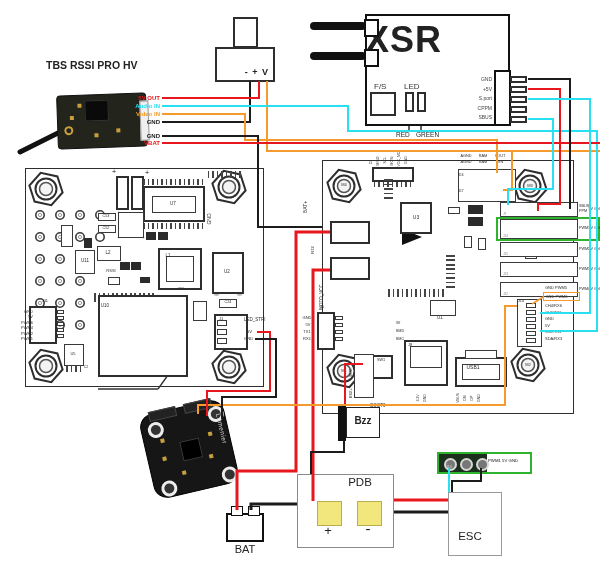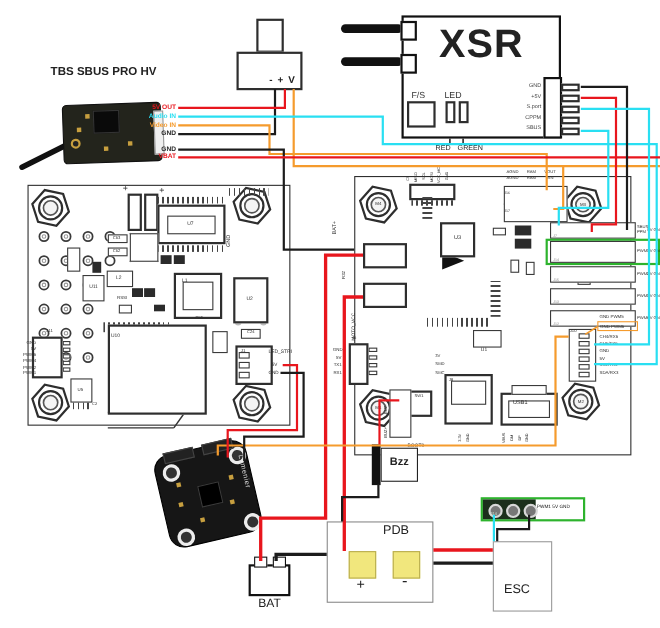--- a/index.html
+++ b/index.html
@@ -23,21 +23,21 @@
   
   #tbs-title{left:46px;top:60px;width:125px;font-size:10.5px;font-weight:bold}
   #tbs-pcb{left:57px;top:94px;width:90px;height:54px;background:#23241c;border-radius:4px;
            transform:rotate(-2deg);border:1px solid #111}
   #tbs-chip{left:27px;top:5px;width:24px;height:21px;background:#0a0a0a;border:1px solid #333}
   #tbs-tab{left:82px;top:7px;width:9px;height:40px;background:#efefef;border:1px solid #999}
   #tbs-ufl{left:6px;top:30px;width:9px;height:9px;border:2px solid #c79f3f;border-radius:50%;background:#222}
   .gold{position:absolute;width:4px;height:4px;background:#c79f3f}
   
   #xsr-box{left:365px;top:14px;width:145px;height:112px;border:2.2px solid #111;background:#fff}
-  #xsr-title{left:365px;top:22px;width:145px;text-align:center;font-size:36px;font-weight:bold;letter-spacing:1px}
+  #xsr-title{left:365px;top:22px;width:145px;font-size:36px;font-weight:bold;letter-spacing:1px}
   #fs-label{left:374px;top:83px;font-size:8px;color:#333}
   #fs-btn{left:370px;top:92px;width:26px;height:24px}
   #led-label{left:404px;top:83px;font-size:8px;color:#333}
   .ant{position:absolute;height:8px;background:#111;border-radius:4px}
   .antc{position:absolute;width:11px;height:14px;border:2px solid #111;background:#fff}
   #xsr-conn{left:494px;top:70px;width:17px;height:56px;border:2.2px solid #111;background:#fff}
   
   #bzz-bar{left:338px;top:404px;width:8px;height:37px;background:#111}
   #bzz-body{left:346px;top:407px;width:34px;height:31px;border:1.6px solid #222;background:#fff}
   #bzz-label{left:346px;top:416px;width:34px;text-align:center;font-size:10px;font-weight:bold}
@@ -210,21 +210,21 @@
       <circle cx="538" cy="289.5" r="2.2" fill="#fff" stroke="#999" stroke-width="1.2"></circle>
       <circle cx="568" cy="289.5" r="5.5" fill="#fff" stroke="#3a3a3a" stroke-width="2"></circle>
       <circle cx="568" cy="289.5" r="2.2" fill="#fff" stroke="#999" stroke-width="1.2"></circle>
     </svg>
 
   <div class="cmp B" id="cam-lens"></div>
   <div class="cmp B" id="cam-body">
     <div class="lbl" id="cam-pins">- + V</div>
   </div>
 
-  <div class="lbl" id="tbs-title">TBS SBUS PRO HV</div>
+  <div class="lbl" id="tbs-title">TBS RSSI PRO HV</div>
   <div class="cmp" id="tbs-pcb">
     <div class="cmp" id="tbs-chip"></div>
     <div class="cmp" id="tbs-tab"></div>
     <div class="cmp" id="tbs-ufl"></div>
     <span class="gold" style="left:20px;top:8px"></span>
     <span class="gold" style="left:58px;top:34px"></span>
     <span class="gold" style="left:36px;top:38px"></span>
     <span class="gold" style="left:12px;top:20px"></span>
   </div>
 

